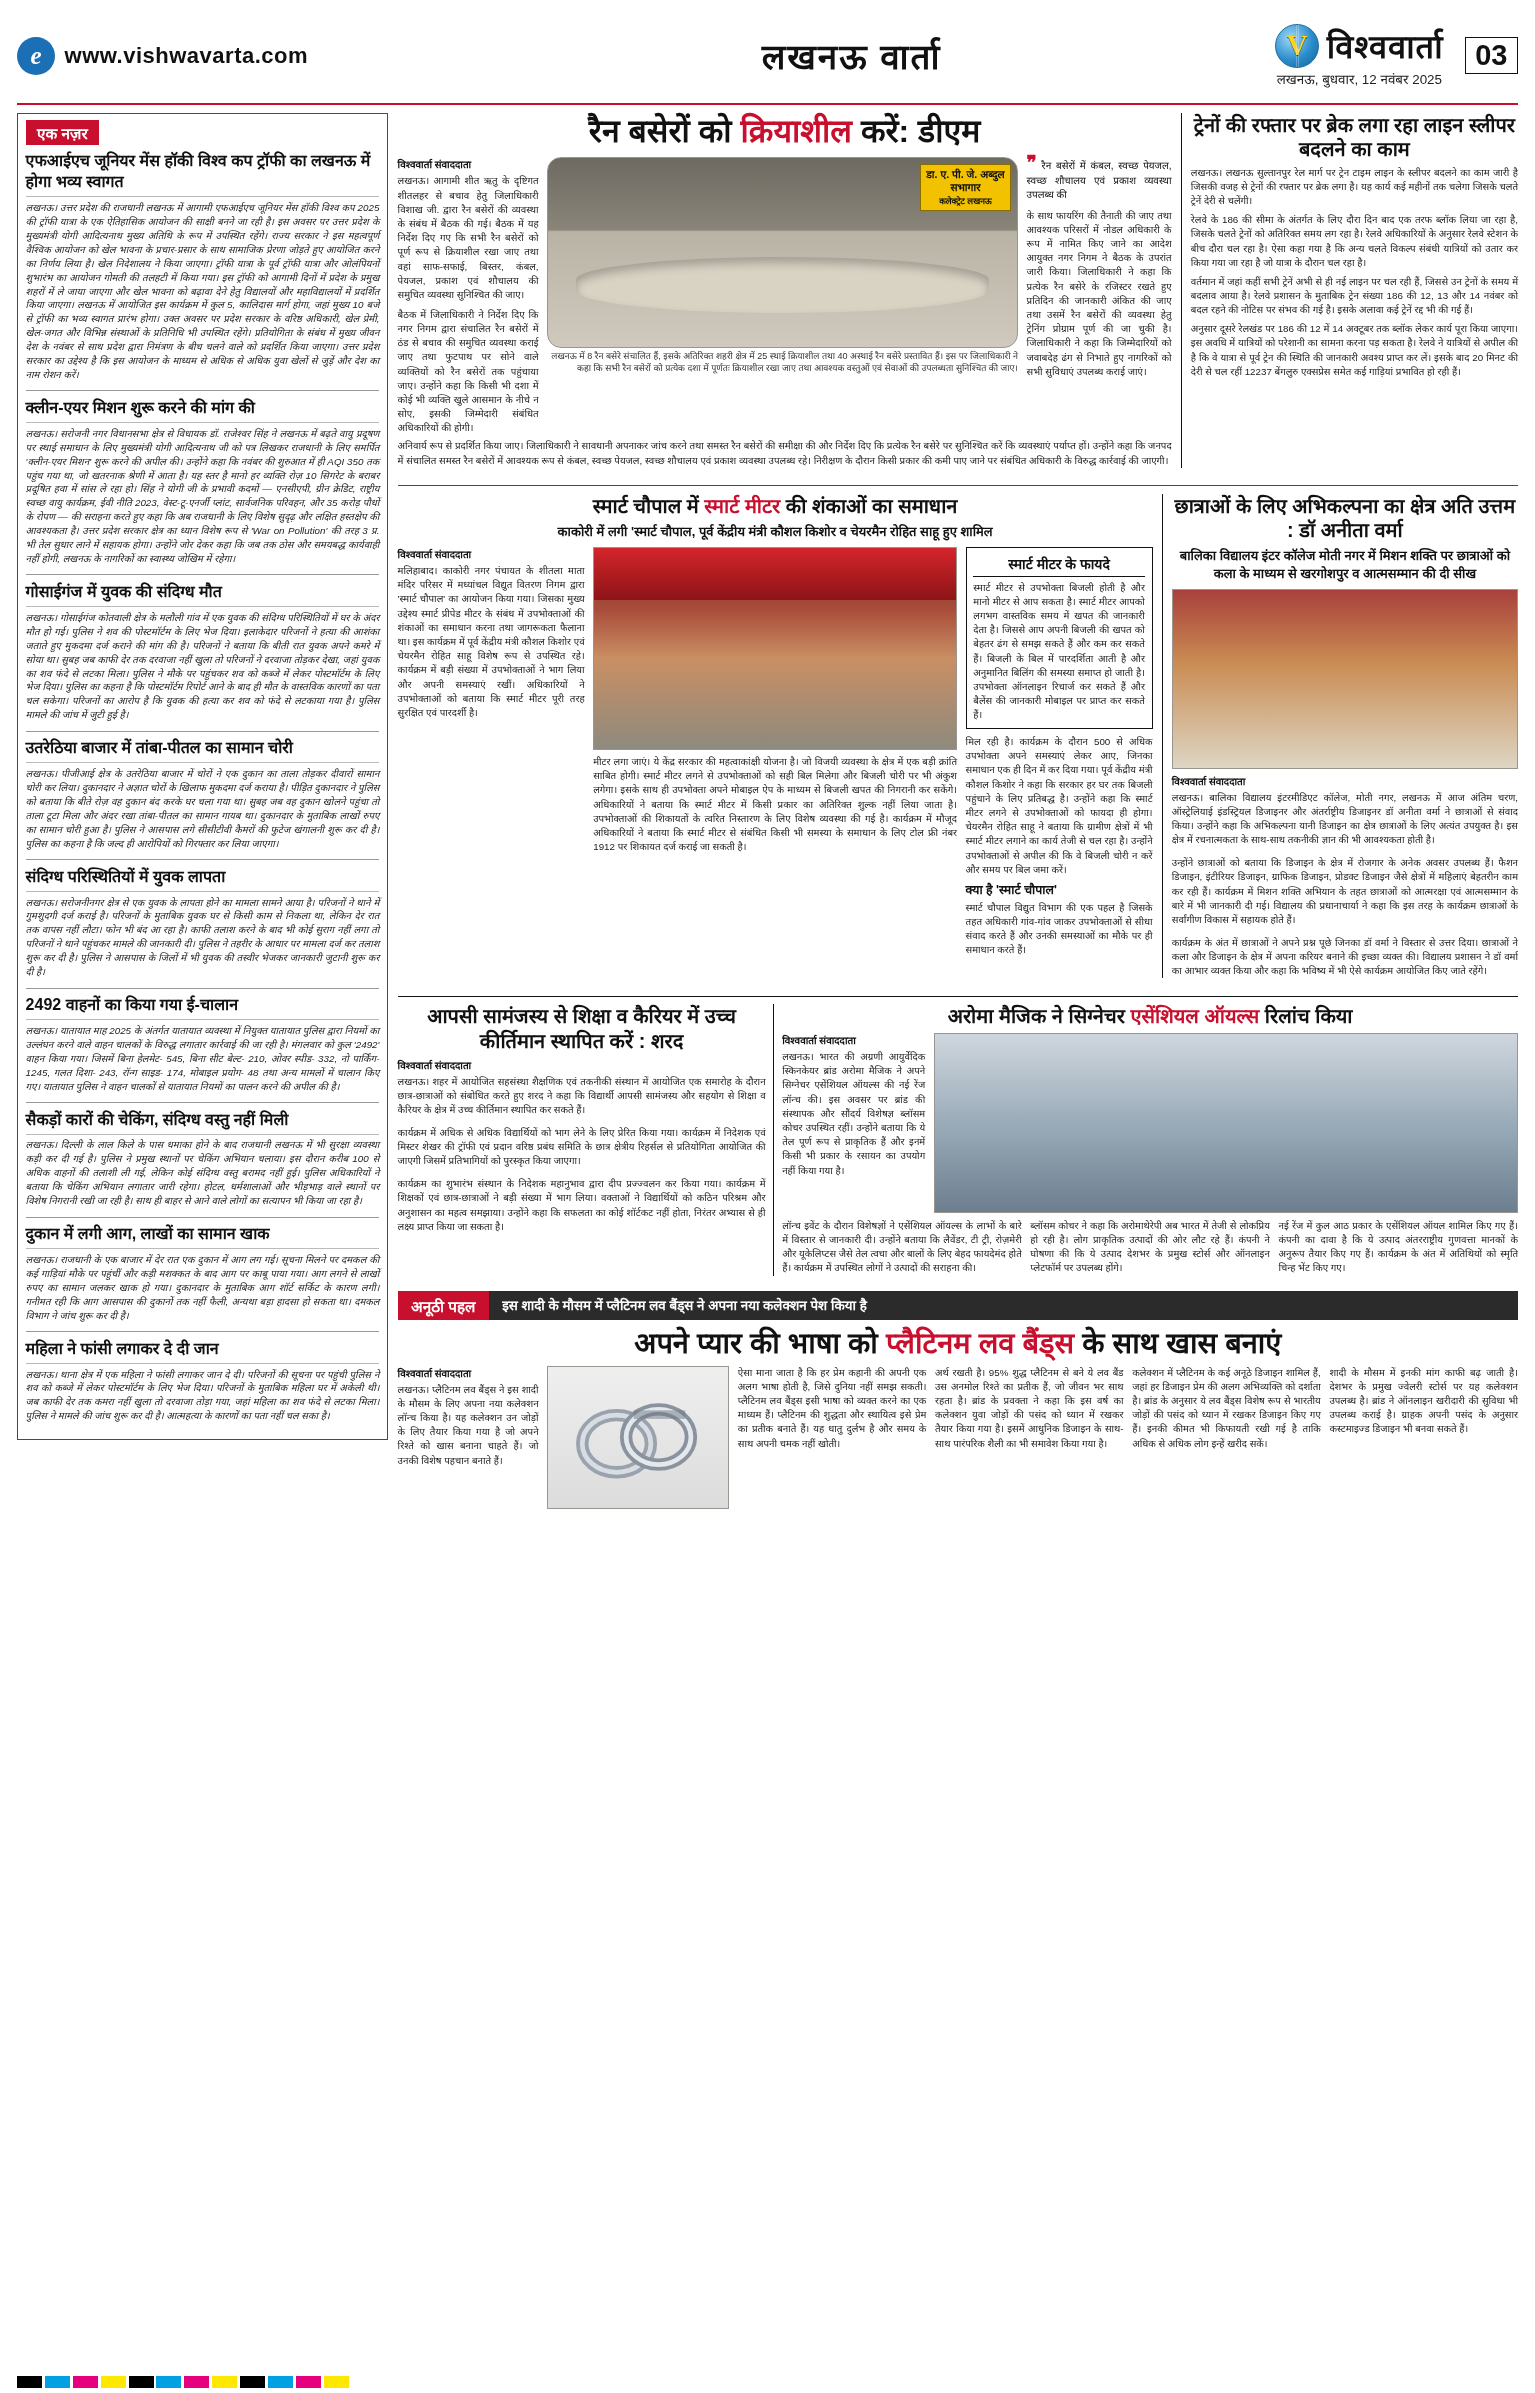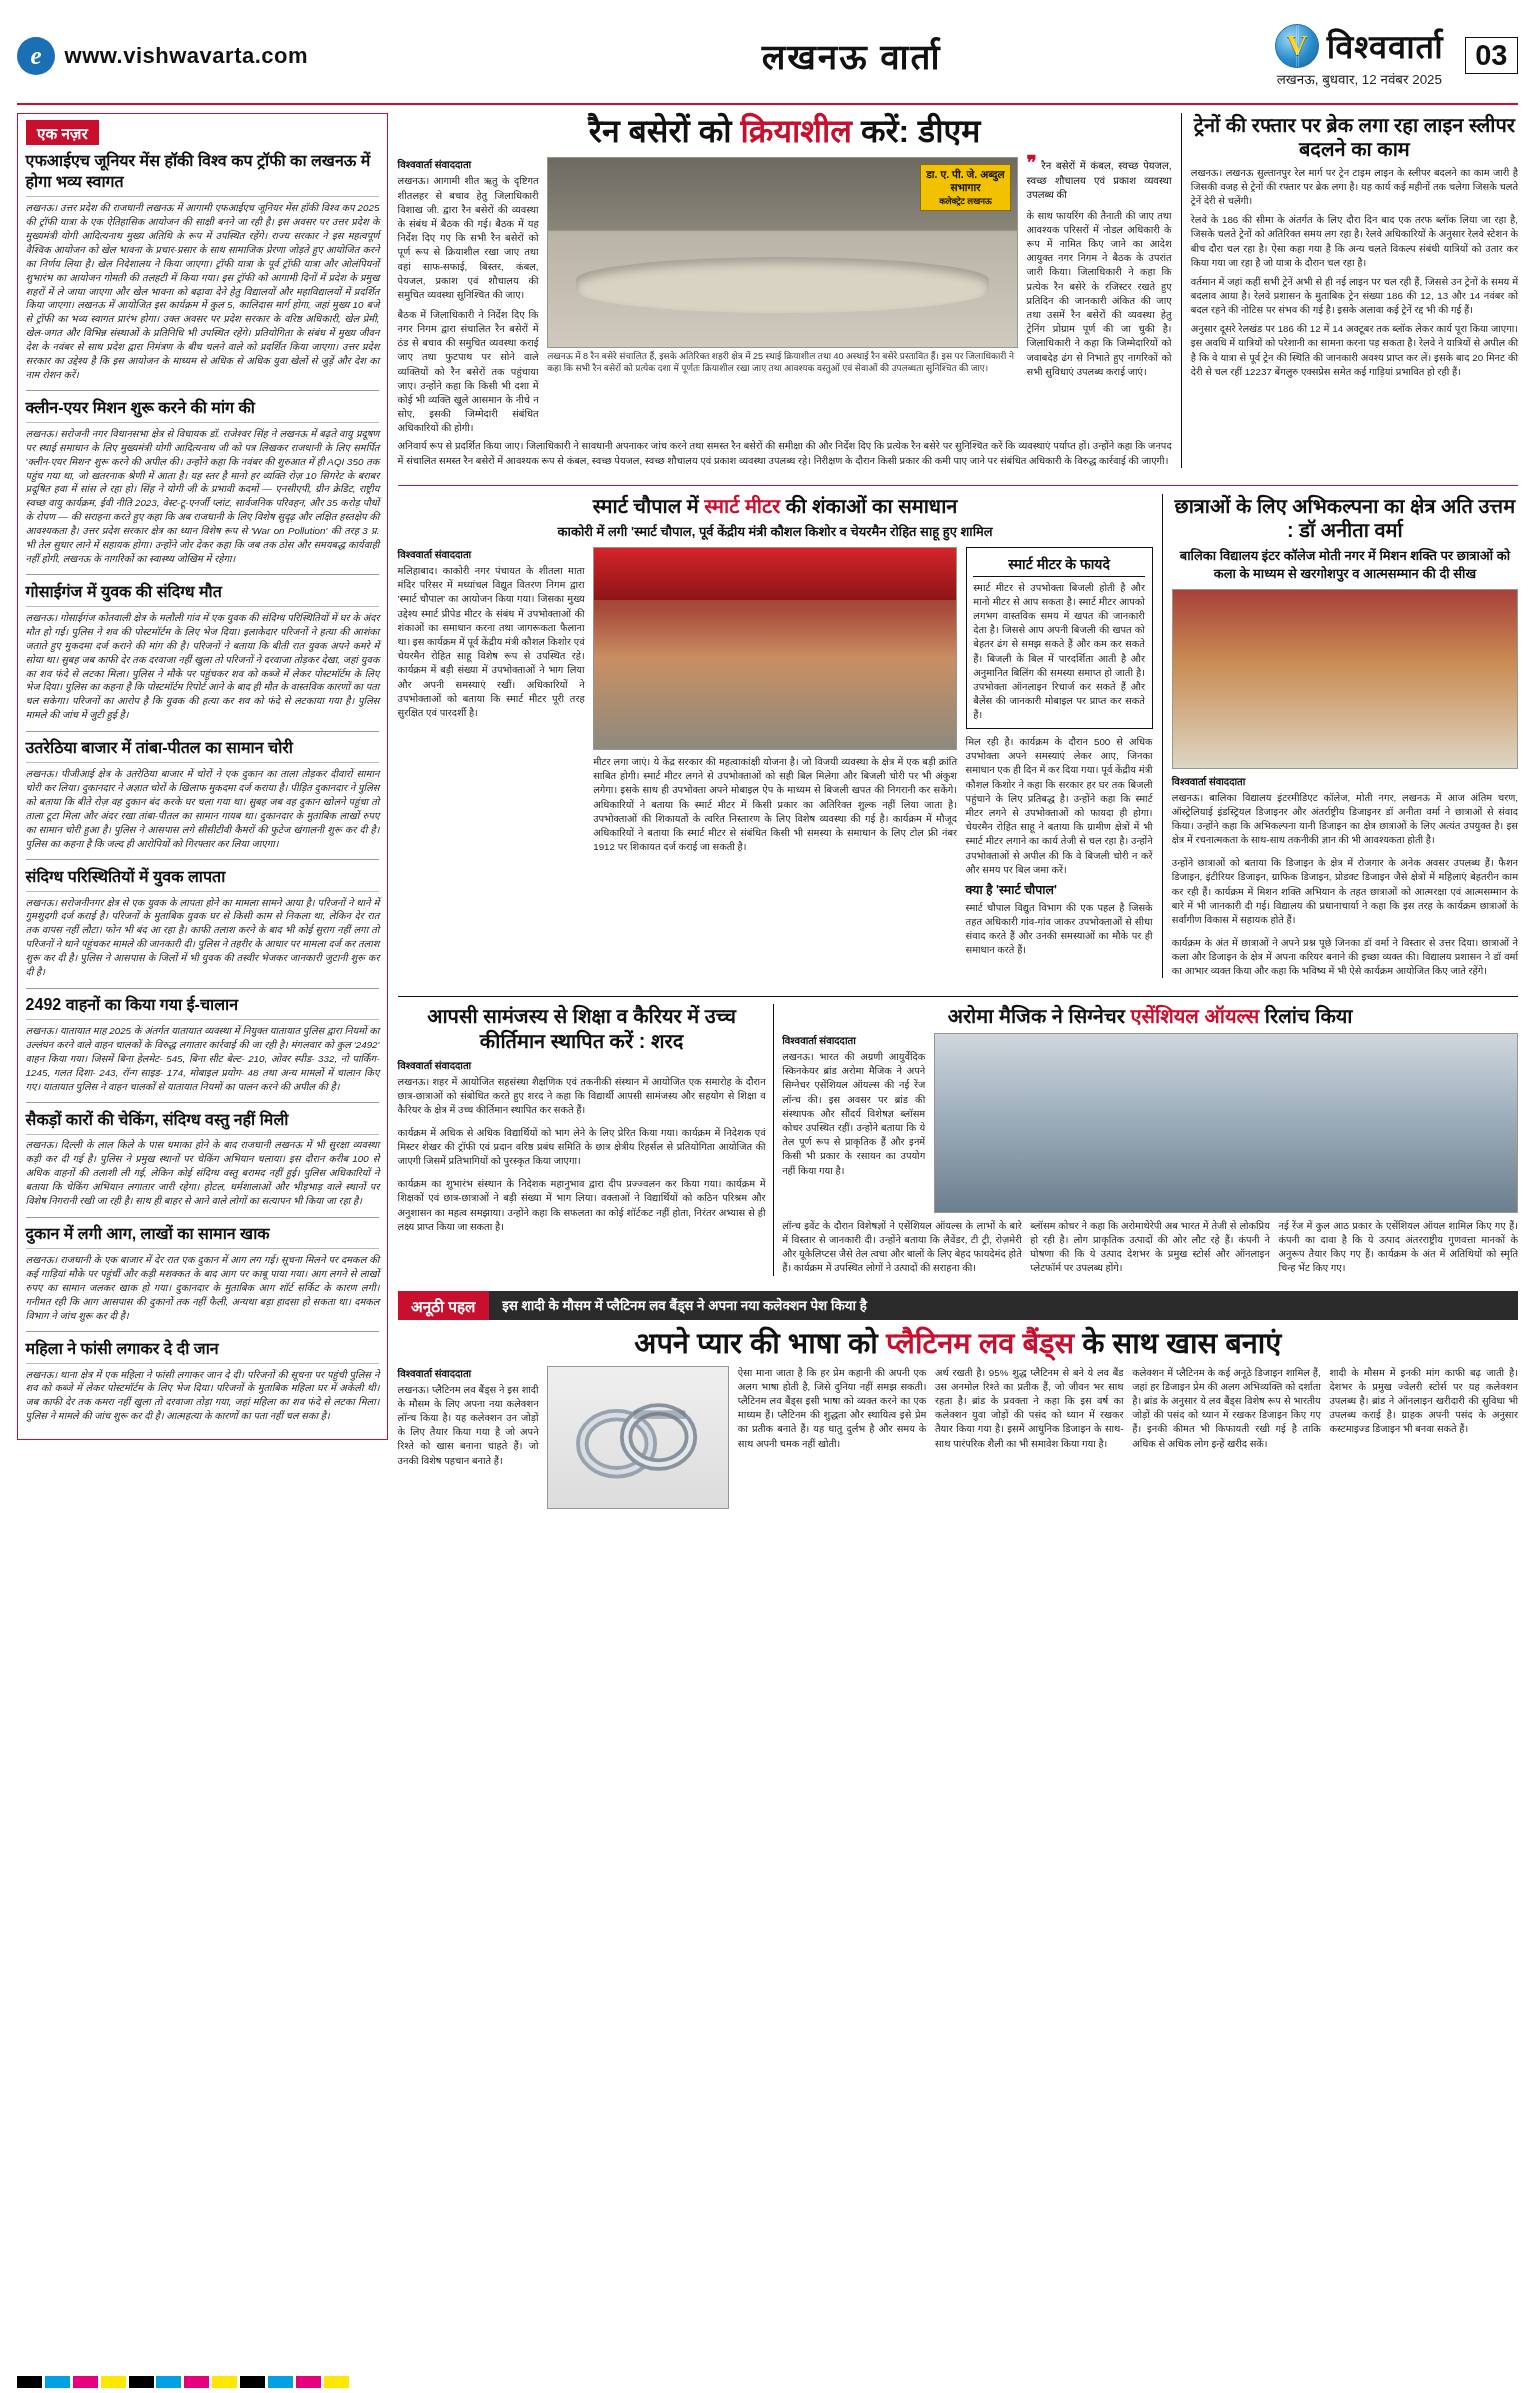--- a/index.html
+++ b/index.html
@@ -168,21 +168,21 @@
     display:flex; align-items:stretch; gap:0; margin:5.7px 0 5.7px 0;
   }
   .label-red {
     background:#c8102e; color:#fff; font-size:15.3px; font-weight:bold;
     padding:4.8px 13.4px; white-space:nowrap;
   }
   .label-rest {
     background:#2b2b2b; color:#fff; font-size:13.4px; font-weight:bold;
     padding:4.8px 13.4px; flex:1;
   }
-  .caption-small { font-size:9px; color:#333; margin-top:2.9px; line-height:1.3; }
+  .caption-small { font-size:9px; color:#333; margin-top:2.9px; line-height:1.3;text-align:right; }
 
   .photo-label {
     position:absolute; right:5.7px; top:5.7px;
     background:#f2c200; color:#111; font-size:10.5px; font-weight:bold;
     padding:2.9px 5.7px; line-height:1.25; text-align:center; border:1px solid #8a6d00;
   }
 
   
   .cmyk { position:absolute; left:17px; bottom:5.7px; display:flex; gap:2.9px; }
   .cmyk i { display:block; width:25px; height:12.4px; }
@@ -283,21 +283,21 @@
           </h1>
 
           <div style="display:flex; gap:8.6px;">
             <div style="flex:0 0 141px;">
               <div class="byline">विश्ववार्ता संवाददाता</div>
               <div class="body-txt">लखनऊ। आगामी शीत ऋतु के दृष्टिगत शीतलहर से बचाव हेतु जिलाधिकारी विशाख जी. द्वारा रैन बसेरों की व्यवस्था के संबंध में बैठक की गई। बैठक में यह निर्देश दिए गए कि सभी रैन बसेरों को पूर्ण रूप से क्रियाशील रखा जाए तथा वहां साफ-सफाई, बिस्तर, कंबल, पेयजल, प्रकाश एवं शौचालय की समुचित व्यवस्था सुनिश्चित की जाए।</div>
               <div class="body-txt" style="margin-top:5.7px;">बैठक में जिलाधिकारी ने निर्देश दिए कि नगर निगम द्वारा संचालित रैन बसेरों में ठंड से बचाव की समुचित व्यवस्था कराई जाए तथा फुटपाथ पर सोने वाले व्यक्तियों को रैन बसेरों तक पहुंचाया जाए। उन्होंने कहा कि किसी भी दशा में कोई भी व्यक्ति खुले आसमान के नीचे न सोए, इसकी जिम्मेदारी संबंधित अधिकारियों की होगी।</div>
             </div>
 
             <div style="flex:1;">
-              <div class="photo ph-meeting" style="height:191px;">
+              <div class="photo ph-meeting" style="height:191px;border-radius:14px;">
                 <div class="photo-label">
                   डा. ए. पी. जे. अब्दुल<br>सभागार<br><span style="font-size:8.6px">कलेक्ट्रेट लखनऊ</span>
                 </div>
               </div>
               <div class="caption-small">लखनऊ में 8 रैन बसेरे संचालित हैं, इसके अतिरिक्त शहरी क्षेत्र में 25 स्थाई क्रियाशील तथा 40 अस्थाई रैन बसेरे प्रस्तावित हैं। इस पर जिलाधिकारी ने कहा कि सभी रैन बसेरों को प्रत्येक दशा में पूर्णतः क्रियाशील रखा जाए तथा आवश्यक वस्तुओं एवं सेवाओं की उपलब्धता सुनिश्चित की जाए।</div>
             </div>
 
             <div style="flex:0 0 145px;">
               <div class="quote-col">
                 <span class="quote-mark">❞</span>

